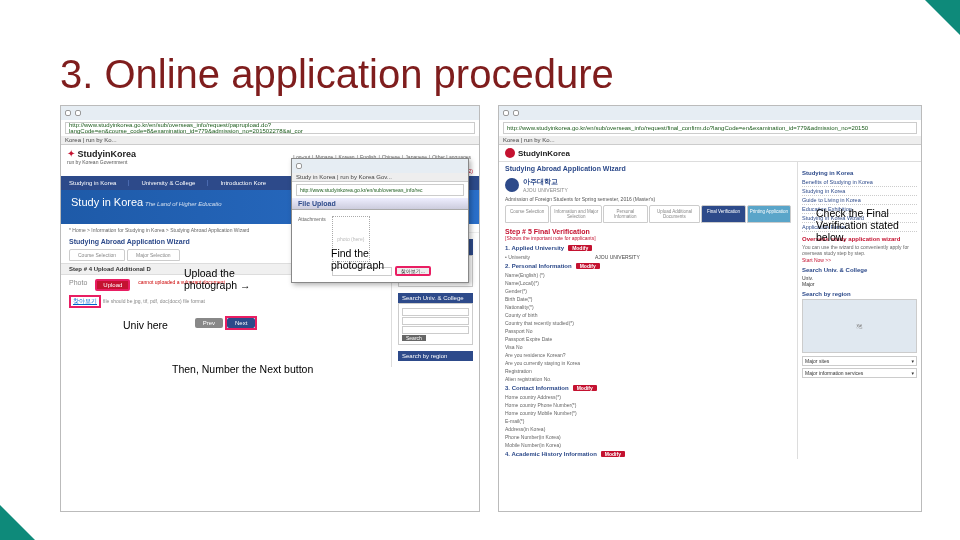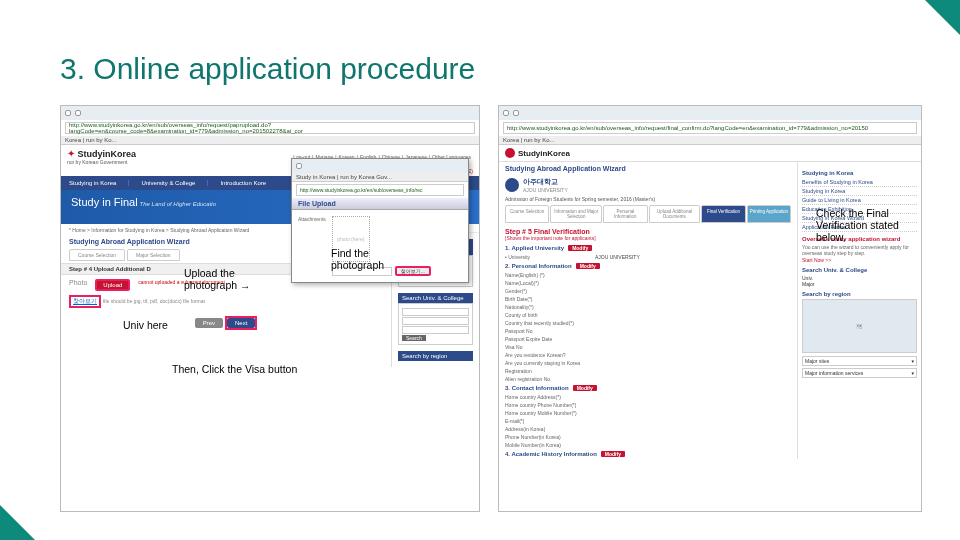--- a/index.html
+++ b/index.html
@@ -2,21 +2,21 @@
 <html><head>
 <meta charset="utf-8">
 <style>
   * { box-sizing: border-box; margin: 0; padding: 0; }
   body { width: 960px; height: 540px; background: #fff; font-family: Arial, sans-serif; position: relative; overflow: hidden; }
   
   
   .tri-tr { position: absolute; top: 0; right: 0; width: 0; height: 0; border-left: 35px solid transparent; border-top: 35px solid #0e8a7a; }
   .tri-bl { position: absolute; bottom: 0; left: 0; width: 0; height: 0; border-right: 35px solid transparent; border-bottom: 35px solid #0e8a7a; }
   
-  .title { position: absolute; top: 52px; left: 60px; font-size: 30px; color: #0f766e; }
+  .title { position: absolute; top: 52px; left: 60px; font-size: 40px; color: #7f1d1d; }
   
   .content { position: absolute; top: 105px; left: 60px; right: 38px; bottom: 28px; display: flex; gap: 18px; }
   
   .shot { border: 1px solid #bbb; background: #fff; height: 100%; position: relative; overflow: hidden; font-size: 7px; color: #333; }
   .shot-left { width: 420px; }
   .shot-right { flex: 1; }
   
   
   .chrome { background: #e6edf3; height: 14px; display: flex; align-items: center; padding: 0 4px; gap: 4px; }
   .chrome .dot { width: 6px; height: 6px; background: #fff; border: 1px solid #999; border-radius: 2px; }
@@ -143,21 +143,21 @@
         <span>Log-out</span>|<span>Mypage</span>|<span>Korean</span>|<span>English</span>|<span>Chinese</span>|<span>Japanese</span>|<span>Other Languages</span>
       </div>
     </div>
     <div class="stats">connected: 2,389 | visited yesterday: 27,363 | member(today): 376,677(82)</div>
     <div class="nav">
       <span>Studying in Korea</span>
         <span>University &amp; College</span>
         <span>Introduction Kore</span>
     </div>
     <div class="hero">
-      <span class="big">Study in Final</span>
+      <span class="big">Study in Korea</span>
       <span class="sm">The Land of Higher Educatio</span>
     </div>
 
     <div class="left-cols">
       <div class="left-main">
         <div class="crumb">* Home &gt; Information for Studying in Korea &gt; Studying Abroad Application Wizard</div>
         <div class="wiz">Studying Abroad Application Wizard</div>
         <div class="tabs-row">
           <div class="wtab">Course
 Selection</div>
@@ -373,14 +373,14 @@
             <span>▾</span>
           </div>
       </div>
     </div>
   </div>
 </div>
 
 <div class="callout" style="top:267px; left:184px; width:80px;">Upload the photograph →</div>
 <div class="callout" style="top:319px; left:123px;">Univ here</div>
 <div class="callout" style="top:247px; left:331px; width:80px;">Find the photograph</div>
-<div class="callout" style="top:363px; left:172px;">Then, Click the Visa button</div>
+<div class="callout" style="top:363px; left:172px;">Then, Number the Next button</div>
 <div class="callout" style="top:207px; left:816px; width:110px;">Check the Final Verification stated below.</div>
 
 </body></html>

